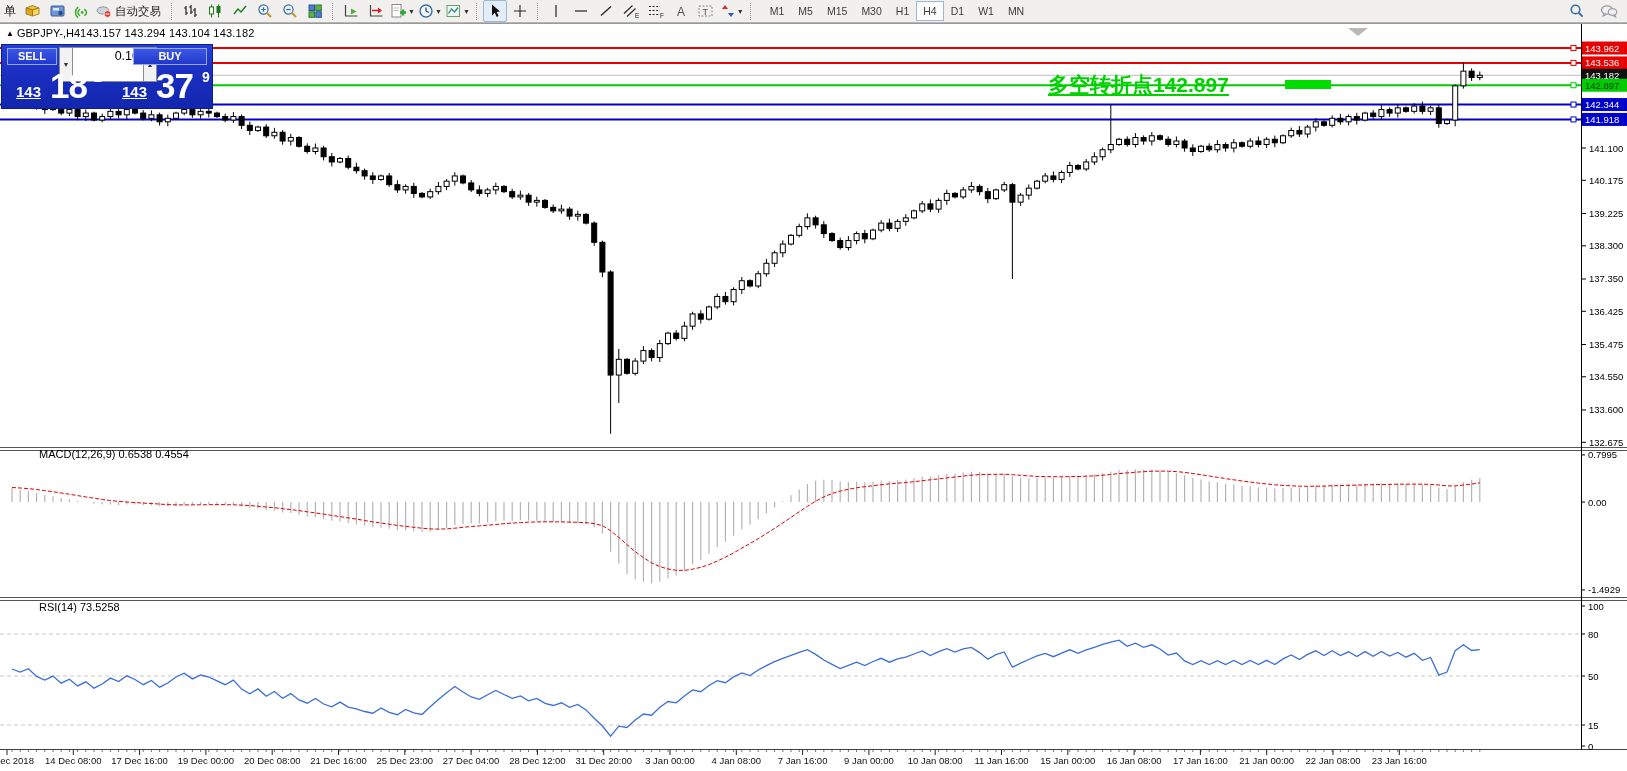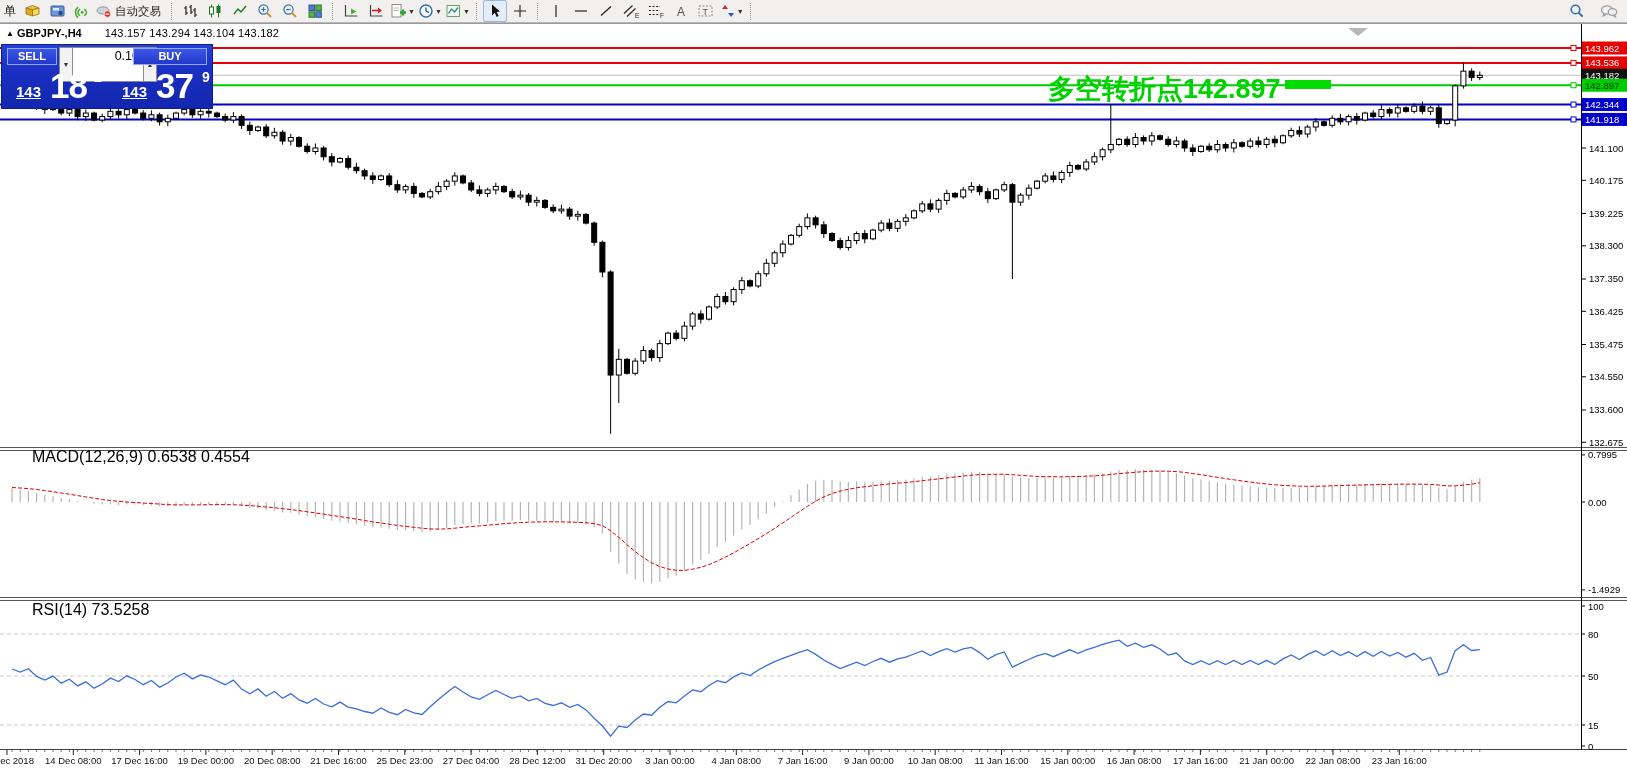--- a/index.html
+++ b/index.html
@@ -16,24 +16,24 @@
   .sep{width:1px;height:17px;border-left:1px dotted #9a9a9a;margin:0 4px;}
   .caret{font-size:7px;color:#333;margin-left:1px;}
   .tf-holder{display:flex;align-items:center;margin-left:6px;}
   .tf{font-size:10.5px;color:#3c3c3c;padding:3px 6px;cursor:default;border:1px solid transparent;}
   .tf.active{background:#fcfcfc;border:1px solid #9fb8cf;}
   .tb-spacer{flex:1;}
   .right-icons{display:flex;align-items:center;margin-right:6px;gap:8px;}
   
   .chart-title{position:absolute;top:27px;left:6px;font-size:11px;color:#000;z-index:20;}
   .chart-title .tri{font-size:8px;position:relative;top:-1px;margin-right:3px;}
-  .chart-title b{font-weight:bold;margin-right:23px;}
+  .chart-title b{font-weight:normal;margin-right:0;}
   .ohlc{letter-spacing:0.2px;margin-top:27px;}
-  .ind-header{position:absolute;left:0;font-size:16px;color:#000;z-index:20;padding-left:32px;}
-  .annotation{position:absolute;top:71px;left:1048px;font-size:27px;font-weight:bold;color:#00d200;z-index:15;white-space:nowrap;}
+  .ind-header{position:absolute;left:7px;font-size:11px;color:#000;z-index:20;padding-left:32px;}
+  .annotation{position:absolute;top:71px;left:1048px;font-size:21px;font-weight:bold;color:#00d200;z-index:15;white-space:nowrap;text-decoration:underline;}
   
   .trade-panel{position:absolute;top:45px;left:2px;width:210px;height:63px;z-index:30;
                background:linear-gradient(180deg,#2340d6 0%,#1a2fc0 45%,#1226ae 100%);box-shadow:0 0 0 1px #0e1e8e;}
   .tp-btn{position:absolute;top:3px;height:17px;line-height:15px;text-align:center;color:#fff;font-size:11px;font-weight:bold;
           background:linear-gradient(180deg,#3c58e8,#2138c8);border:1px solid #93a7ff;box-sizing:border-box;cursor:pointer;}
   .tp-sell{left:5px;width:50px;text-align:center;}
   .tp-buy{right:5px;width:74px;}
   .tp-spin{position:absolute;top:2px;left:57px;height:35px;display:flex;}
   .tp-spin .arrowbox{width:14px;background:#f2f2f2;border:1px solid #8d8d8d;box-sizing:border-box;display:flex;align-items:center;justify-content:center;font-size:7px;color:#333;cursor:pointer;}
   .tp-vol{width:70px;background:#fff;border-top:1px solid #8d8d8d;border-bottom:1px solid #8d8d8d;box-sizing:border-box;
@@ -222,20 +222,31 @@
     </svg>
   </span>
   <span class="tbtn">
     <svg width="16" height="16">
       <path d="M5 2 L8 6 L2 6 Z" fill="#c43030"></path>
       <path d="M11 14 L14 10 L8 10 Z" fill="#3057c4"></path>
     </svg>
     <span class="caret">▼</span>
   </span>
   <span class="sep"></span>
+  <span class="tf-holder" id="tf-holder">
+      <span class="tf">M1</span>
+      <span class="tf">M5</span>
+      <span class="tf">M15</span>
+      <span class="tf">M30</span>
+      <span class="tf">H1</span>
+      <span class="tf active">H4</span>
+      <span class="tf">D1</span>
+      <span class="tf">W1</span>
+      <span class="tf">MN</span>
+    </span>
   <span class="tb-spacer"></span>
   <span class="right-icons">
     <span class="tbtn">
       <svg width="16" height="16">
         <circle cx="6.5" cy="6.5" r="4.3" fill="none" stroke="#3a6ea8" stroke-width="1.6"></circle>
         <line x1="9.8" y1="9.8" x2="13.6" y2="13.6" stroke="#3a6ea8" stroke-width="2"></line>
       </svg>
     </span>
     <span class="tbtn">
       <svg width="18" height="16">

